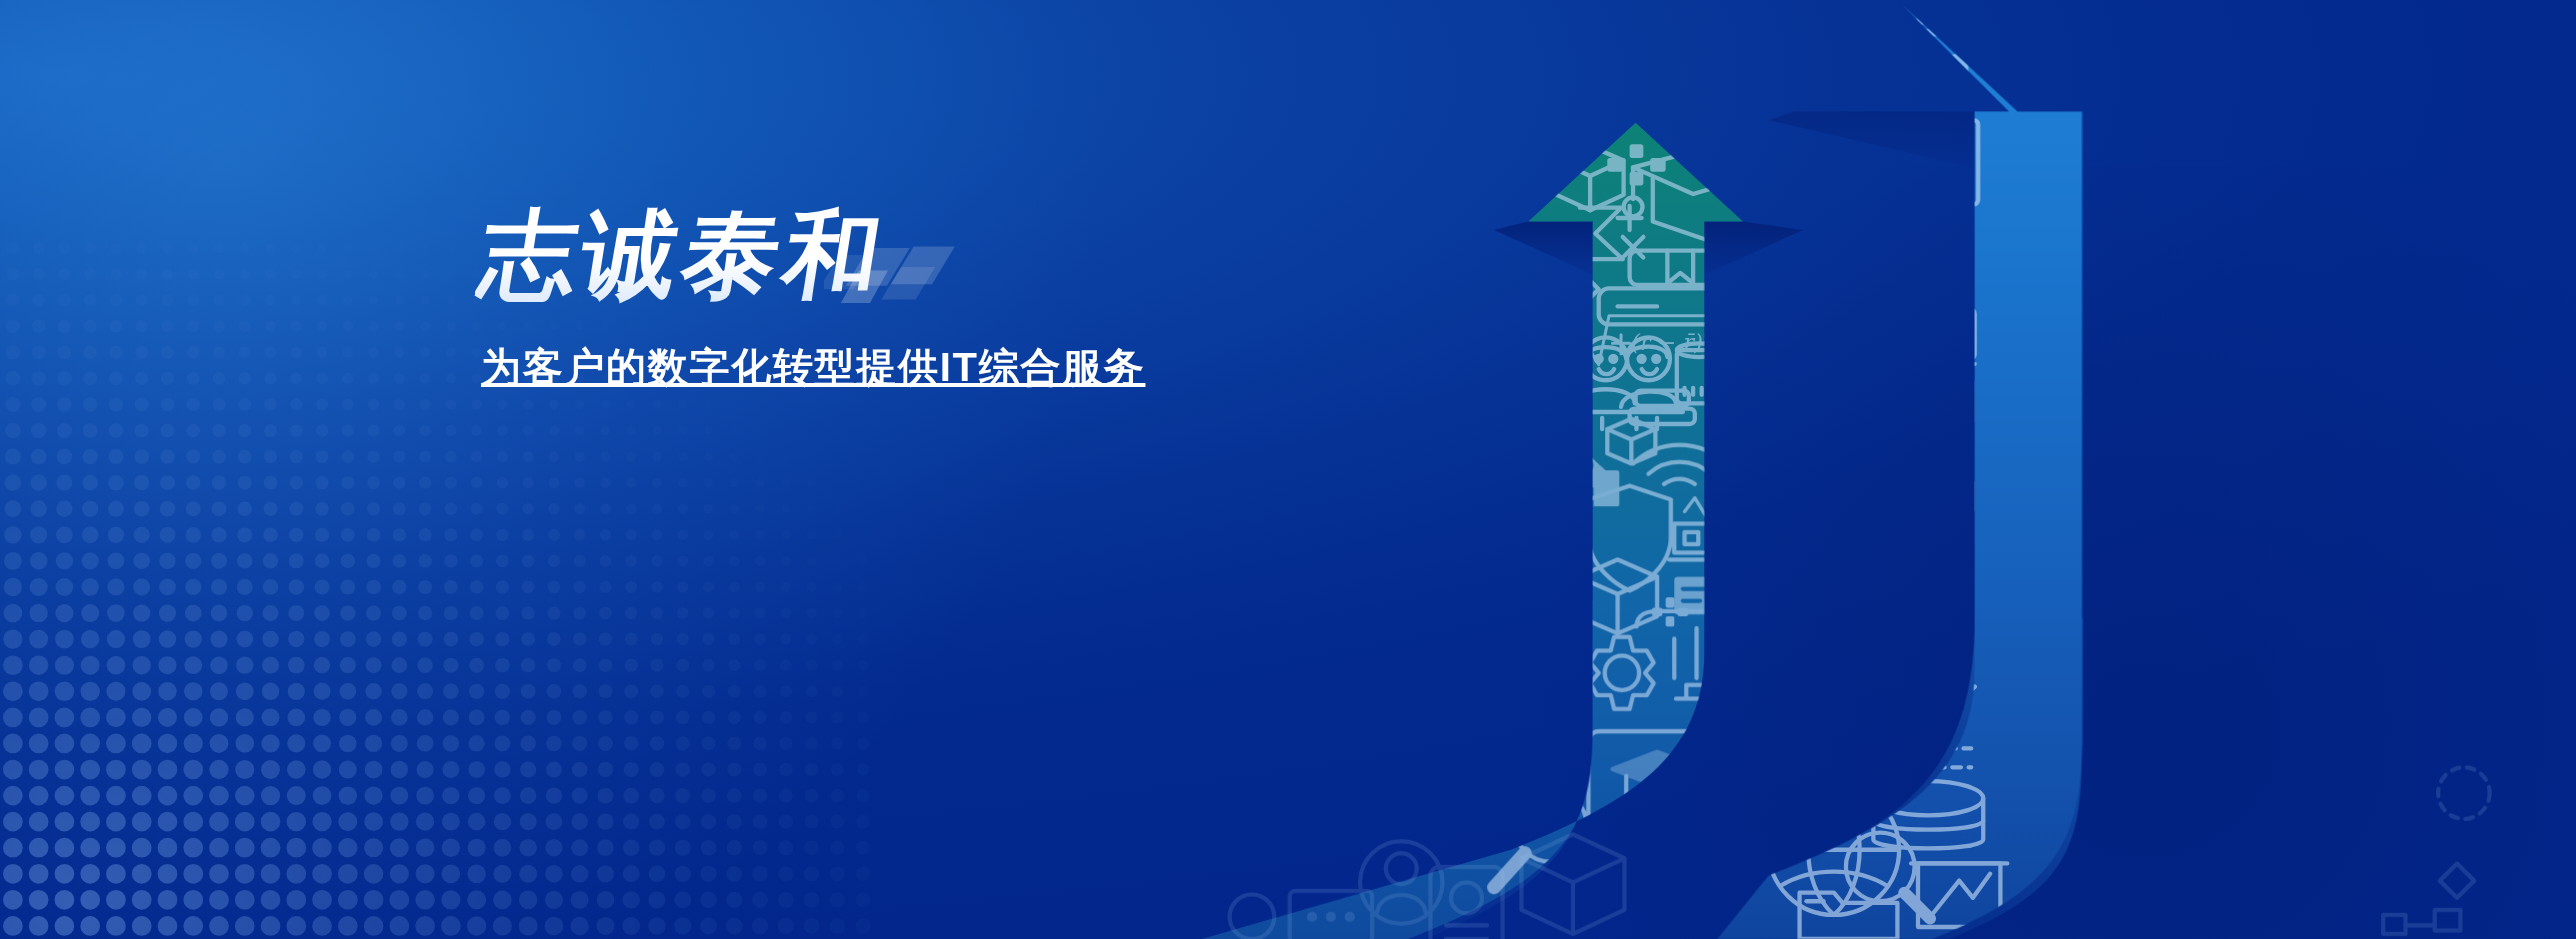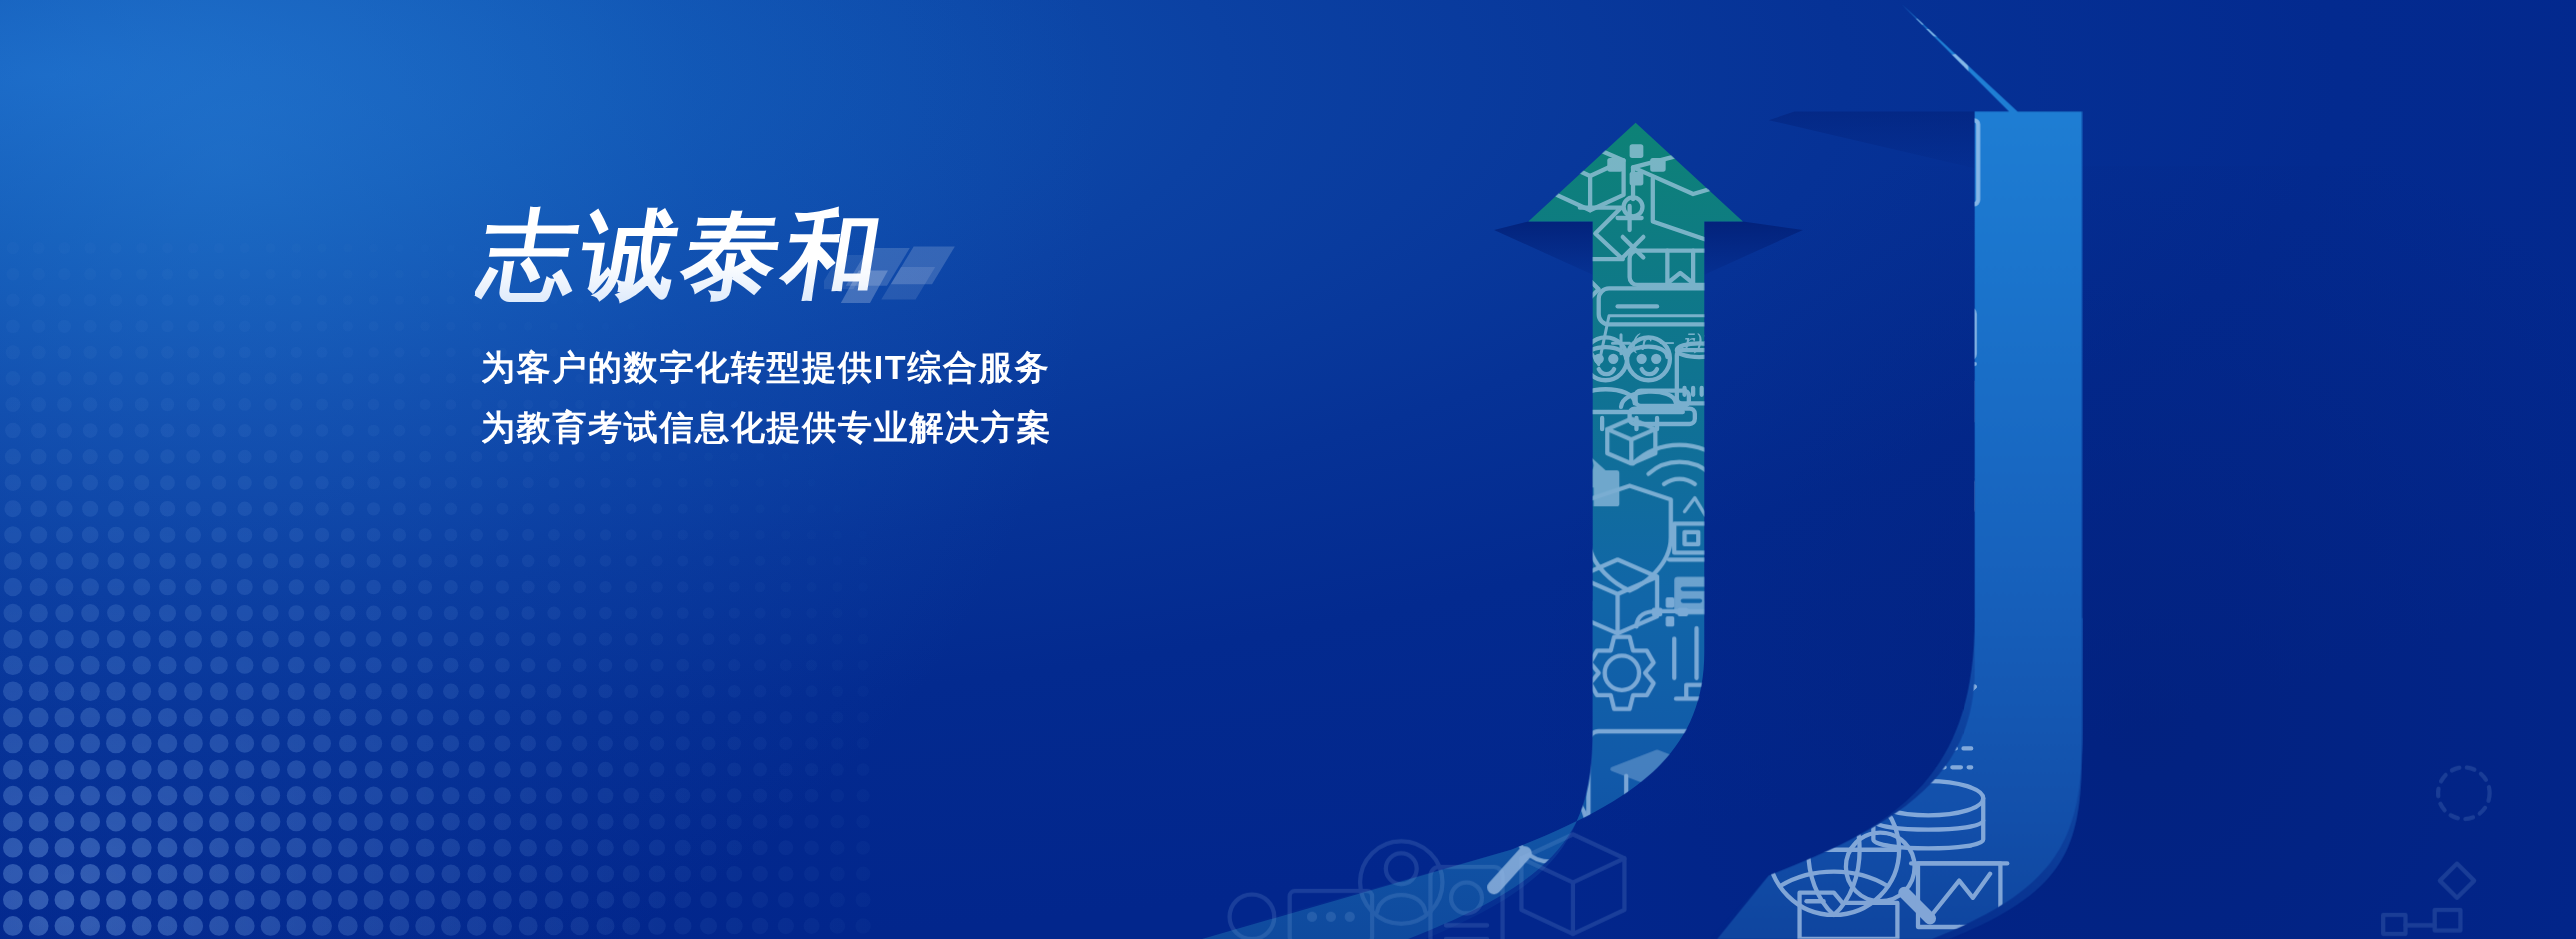--- a/index.html
+++ b/index.html
@@ -44,22 +44,22 @@
     background:linear-gradient(180deg,#ffffff 0%,#ffffff 55%,#dce9fb 100%);
     -webkit-background-clip:text;background-clip:text;
     -webkit-text-fill-color:transparent;
     white-space:nowrap;
   }
   .brand-mark{position:absolute;left:343px;top:33px;width:163px;height:74px;}
 
   .tagline{margin-top:24px;}
   .tagline p{
     margin:0 0 19px 0;
-    font-size:34px;line-height:41px;font-weight:700;
-    letter-spacing:1.7px;color:#ffffff;white-space:nowrap;
+    font-size:40px;line-height:41px;font-weight:700;
+    letter-spacing:1.7px;color:#ffffff;white-space:nowrap;text-decoration:underline;
   }
   .tagline p:last-child{margin-bottom:0;}
 
   
   .arrows{position:absolute;left:0;top:0;width:2576px;height:939px;pointer-events:none;}
 </style>
 </head>
 <body>
 
 <div id="stage">
@@ -1506,18 +1506,17 @@
           <path d="M56,14 L104,14 L90,58 L42,58 Z" fill="#ffffff" opacity="0.16" transform="skewX(-16)"></path>
           <path d="M52,40 L86,40 L76,78 L42,78 Z" fill="#ffffff" opacity="0.22" transform="skewX(-16)"></path>
           <path d="M108,12 L156,12 L142,56 L94,56 Z" fill="#ffffff" opacity="0.17" transform="skewX(-16)"></path>
           <path d="M100,36 L140,36 L128,74 L88,74 Z" fill="#ffffff" opacity="0.11" transform="skewX(-16)"></path>
         </g>
       </svg>
     </div>
 
     <div class="tagline">
       <p>为客户的数字化转型提供IT综合服务</p>
-      <p>为教育考试信息化提供专业解决方案</p>
     </div>
   </div>
 
 </div>
 
 
 </body></html>

